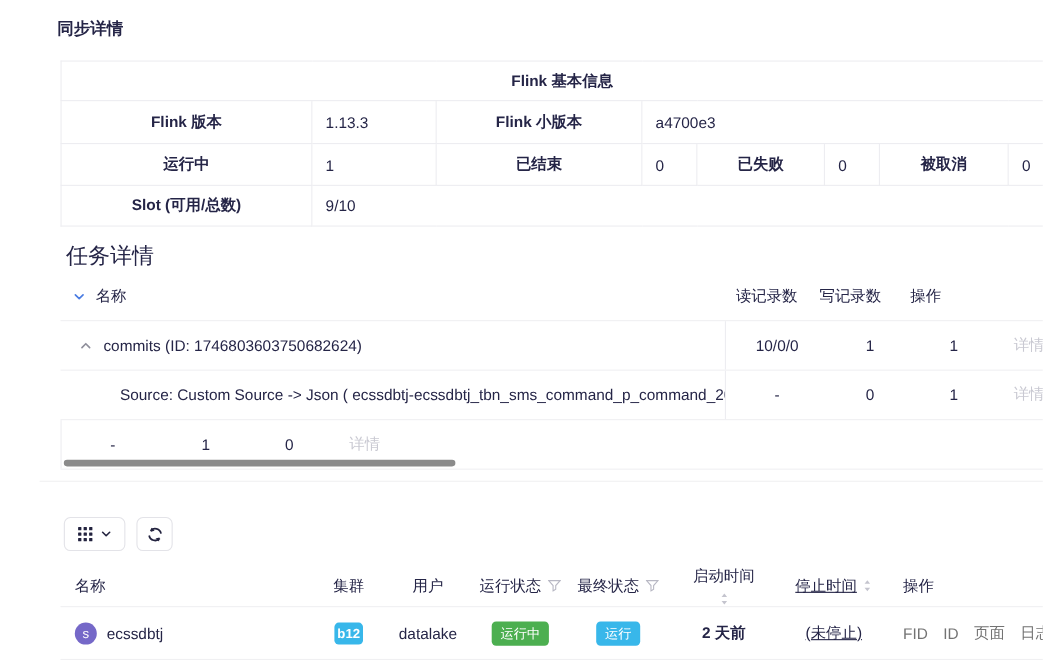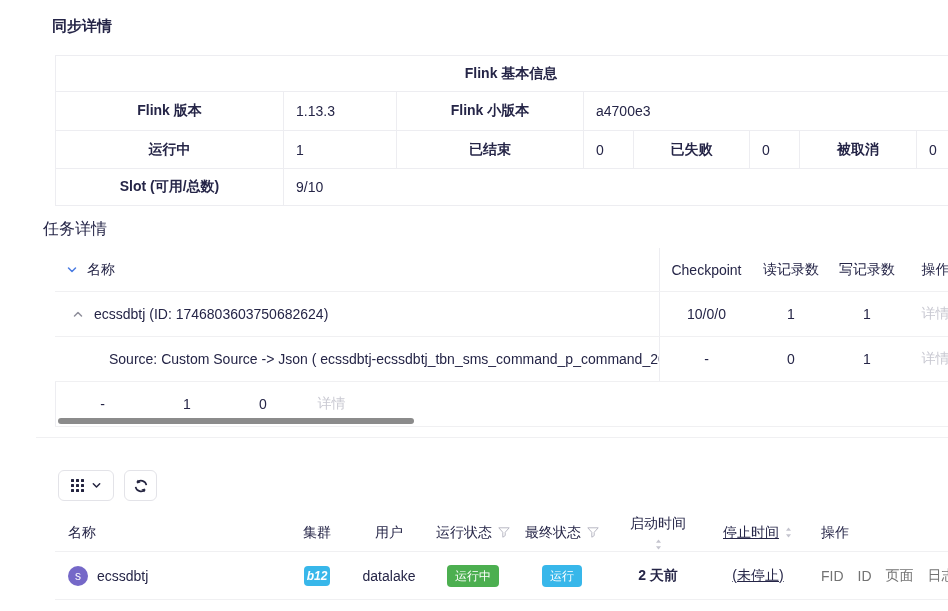--- a/index.html
+++ b/index.html
@@ -16,21 +16,21 @@
   table.flink { position:absolute; left:19px; top:55px; width:911px;
     border-collapse:collapse; table-layout:fixed; font-size:14px; }
   table.flink td, table.flink th { border:1px solid #ededf1; }
   table.flink .t-head { height:36px; text-align:center; font-weight:700; }
   table.flink .lbl { font-weight:700; text-align:center; }
   table.flink .val { text-align:left; padding:0 12px; font-weight:400; }
   table.flink tr.r1 td, table.flink tr.r1 th { height:39px; }
   table.flink tr.r2 td, table.flink tr.r2 th { height:38px; }
   table.flink tr.r3 td, table.flink tr.r3 th { height:37px; }
 
-  .section-title { position:absolute; left:7px; top:219px; font-size:16px; }
+  .section-title { position:absolute; left:24px; top:219px; font-size:20px; }
 
   
   .task-table { position:absolute; left:19px; top:248px; width:911px; font-size:14px; }
   .tt-row { display:flex; align-items:center; border-bottom:1px solid #f0f0f2; }
   .tt-row.head { height:44px; }
   .tt-row.body { height:45px; }
   .tt-name  { width:604px; display:flex; align-items:center; overflow:hidden; white-space:nowrap; }
   .tt-cp    { width:94px; text-align:center; border-left:1px solid #ededf1; align-self:stretch;
               display:flex; align-items:center; justify-content:center; }
   .tt-read  { width:76px; text-align:center; }
@@ -66,21 +66,21 @@
   .c-user { width:82px; display:flex; justify-content:center; }
   .c-run { width:86px; display:flex; justify-content:center; align-items:center; gap:6px; }
   .c-final { width:92px; display:flex; justify-content:center; align-items:center; gap:6px; }
   .c-start { width:100px; display:flex; justify-content:center; align-items:center; gap:5px;flex-direction:column; }
   .c-stop { width:100px; display:flex; justify-content:center; align-items:center; gap:5px;text-decoration:underline; }
   .c-act { width:158px; display:flex; align-items:center; padding-left:13px; gap:14px; }
 
   .avatar { width:20px; height:20px; border-radius:50%; background:#7568c8; color:#fff;
     font-size:12px; display:flex; align-items:center; justify-content:center; flex:0 0 20px; }
   .badge { color:#fff; font-size:12px; border-radius:4px; line-height:1; }
-  .badge-cluster { background:#38b7ea; font-weight:700; padding:4px 3px;font-style:italic; }
+  .badge-cluster { background:#38b7ea; font-weight:700; padding:4px 3px; }
   .badge-green { background:#4caf50; padding:5px 8px; }
   .badge-cyan { background:#38b7ea; padding:5px 8px; }
   .time-strong { font-weight:700; }
   .op-link { color:#737373; cursor:pointer; }
   .icon-btn { display:inline-flex; cursor:pointer; }
 </style>
 </head>
 <body>
 
 <div class="stage">
@@ -135,34 +135,33 @@
   <div class="task-table">
     <div class="tt-row head">
       <div class="tt-name tt-head-name">
         <span class="caret-btn">
           <svg width="12" height="12" viewBox="0 0 12 12">
               <path d="M2.5 4 L6 7.5 L9.5 4" fill="none" stroke="#4a7ce2" stroke-width="1.5" stroke-linecap="round" stroke-linejoin="round"></path>
             </svg>
         </span>
         <span>名称</span>
       </div>
-      <div class="tt-cp">Checkpoint</div>
       <div class="tt-read">读记录数</div>
       <div class="tt-write">写记录数</div>
       <div class="tt-act">操作</div>
     </div>
 
     <div class="tt-row body tt-r1">
       <div class="tt-name">
         <span class="caret-btn">
           <svg width="12" height="12" viewBox="0 0 12 12">
               <path d="M2.5 8 L6 4.5 L9.5 8" fill="none" stroke="#8f8f9b" stroke-width="1.5" stroke-linecap="round" stroke-linejoin="round"></path>
             </svg>
         </span>
-        <span>ecssdbtj (ID: 1746803603750682624)</span>
+        <span>commits (ID: 1746803603750682624)</span>
       </div>
       <div class="tt-cp">10/0/0</div>
       <div class="tt-read">1</div>
       <div class="tt-write">1</div>
       <div class="tt-act"><span class="detail-link">详情</span></div>
     </div>
 
     <div class="tt-row body tt-leaf">
       <div class="tt-name">
         <span>Source: Custom Source -&gt; Json ( ecssdbtj-ecssdbtj_tbn_sms_command_p_command_202401 ) -&gt; Rej</span>

